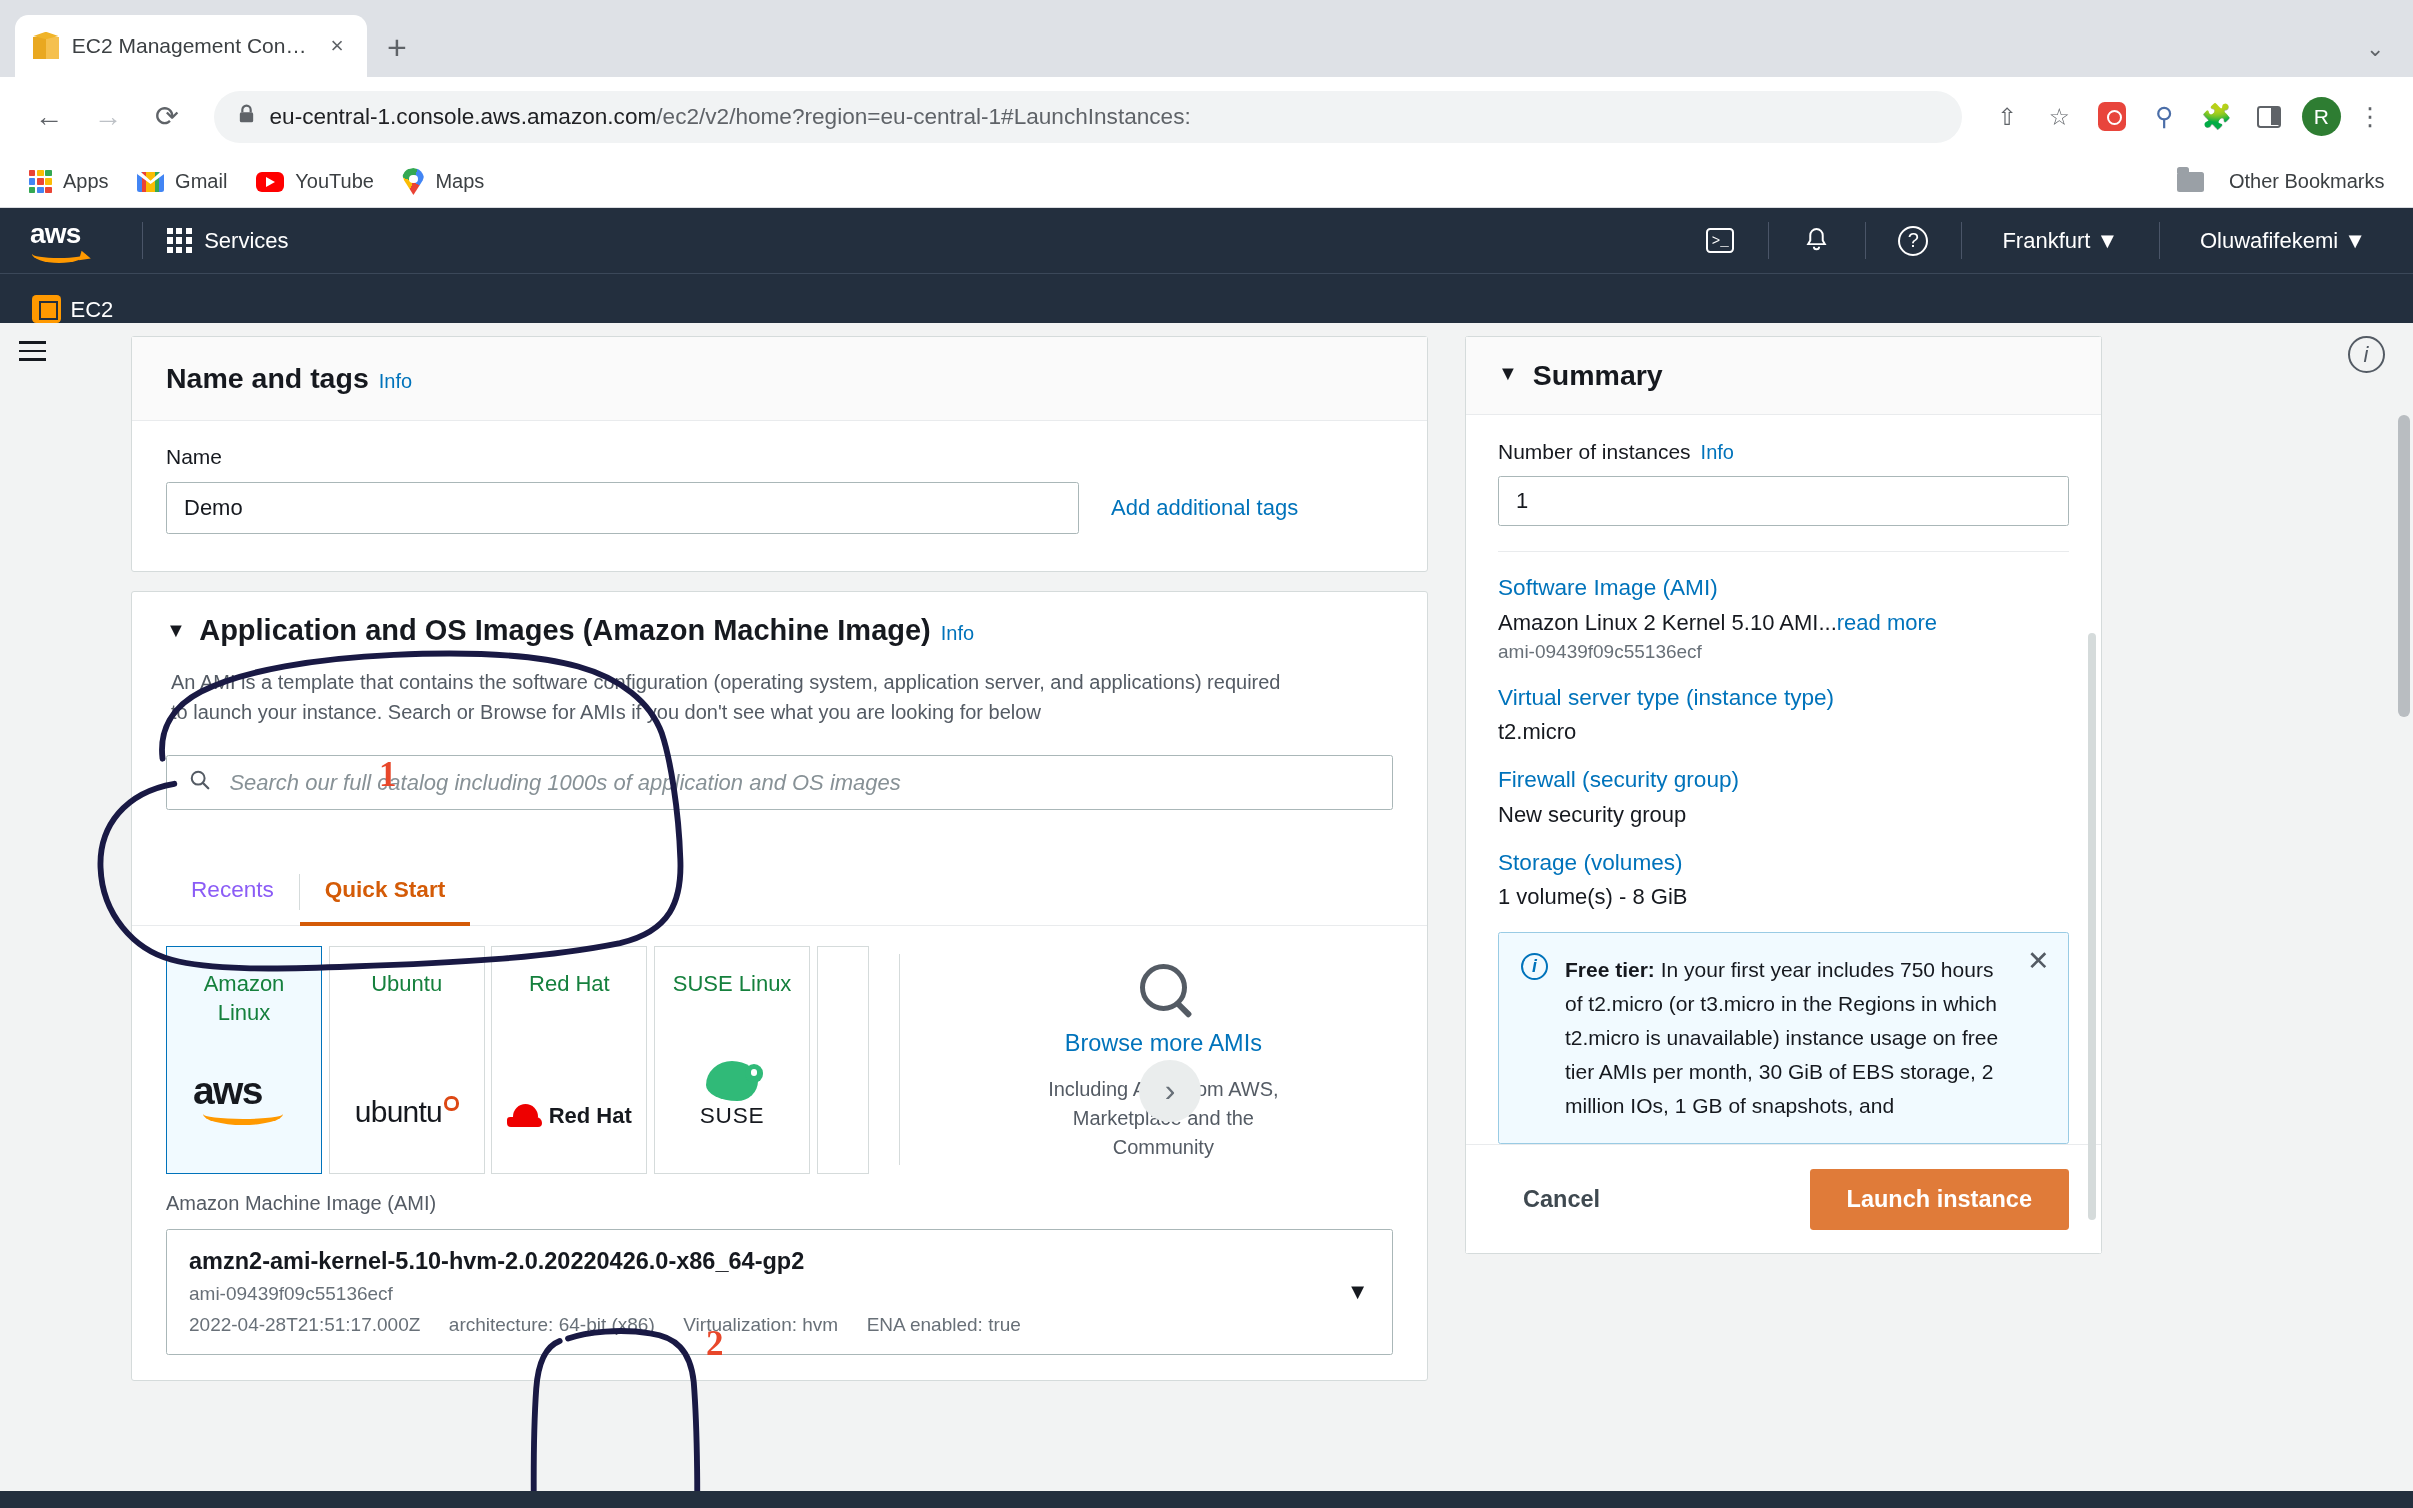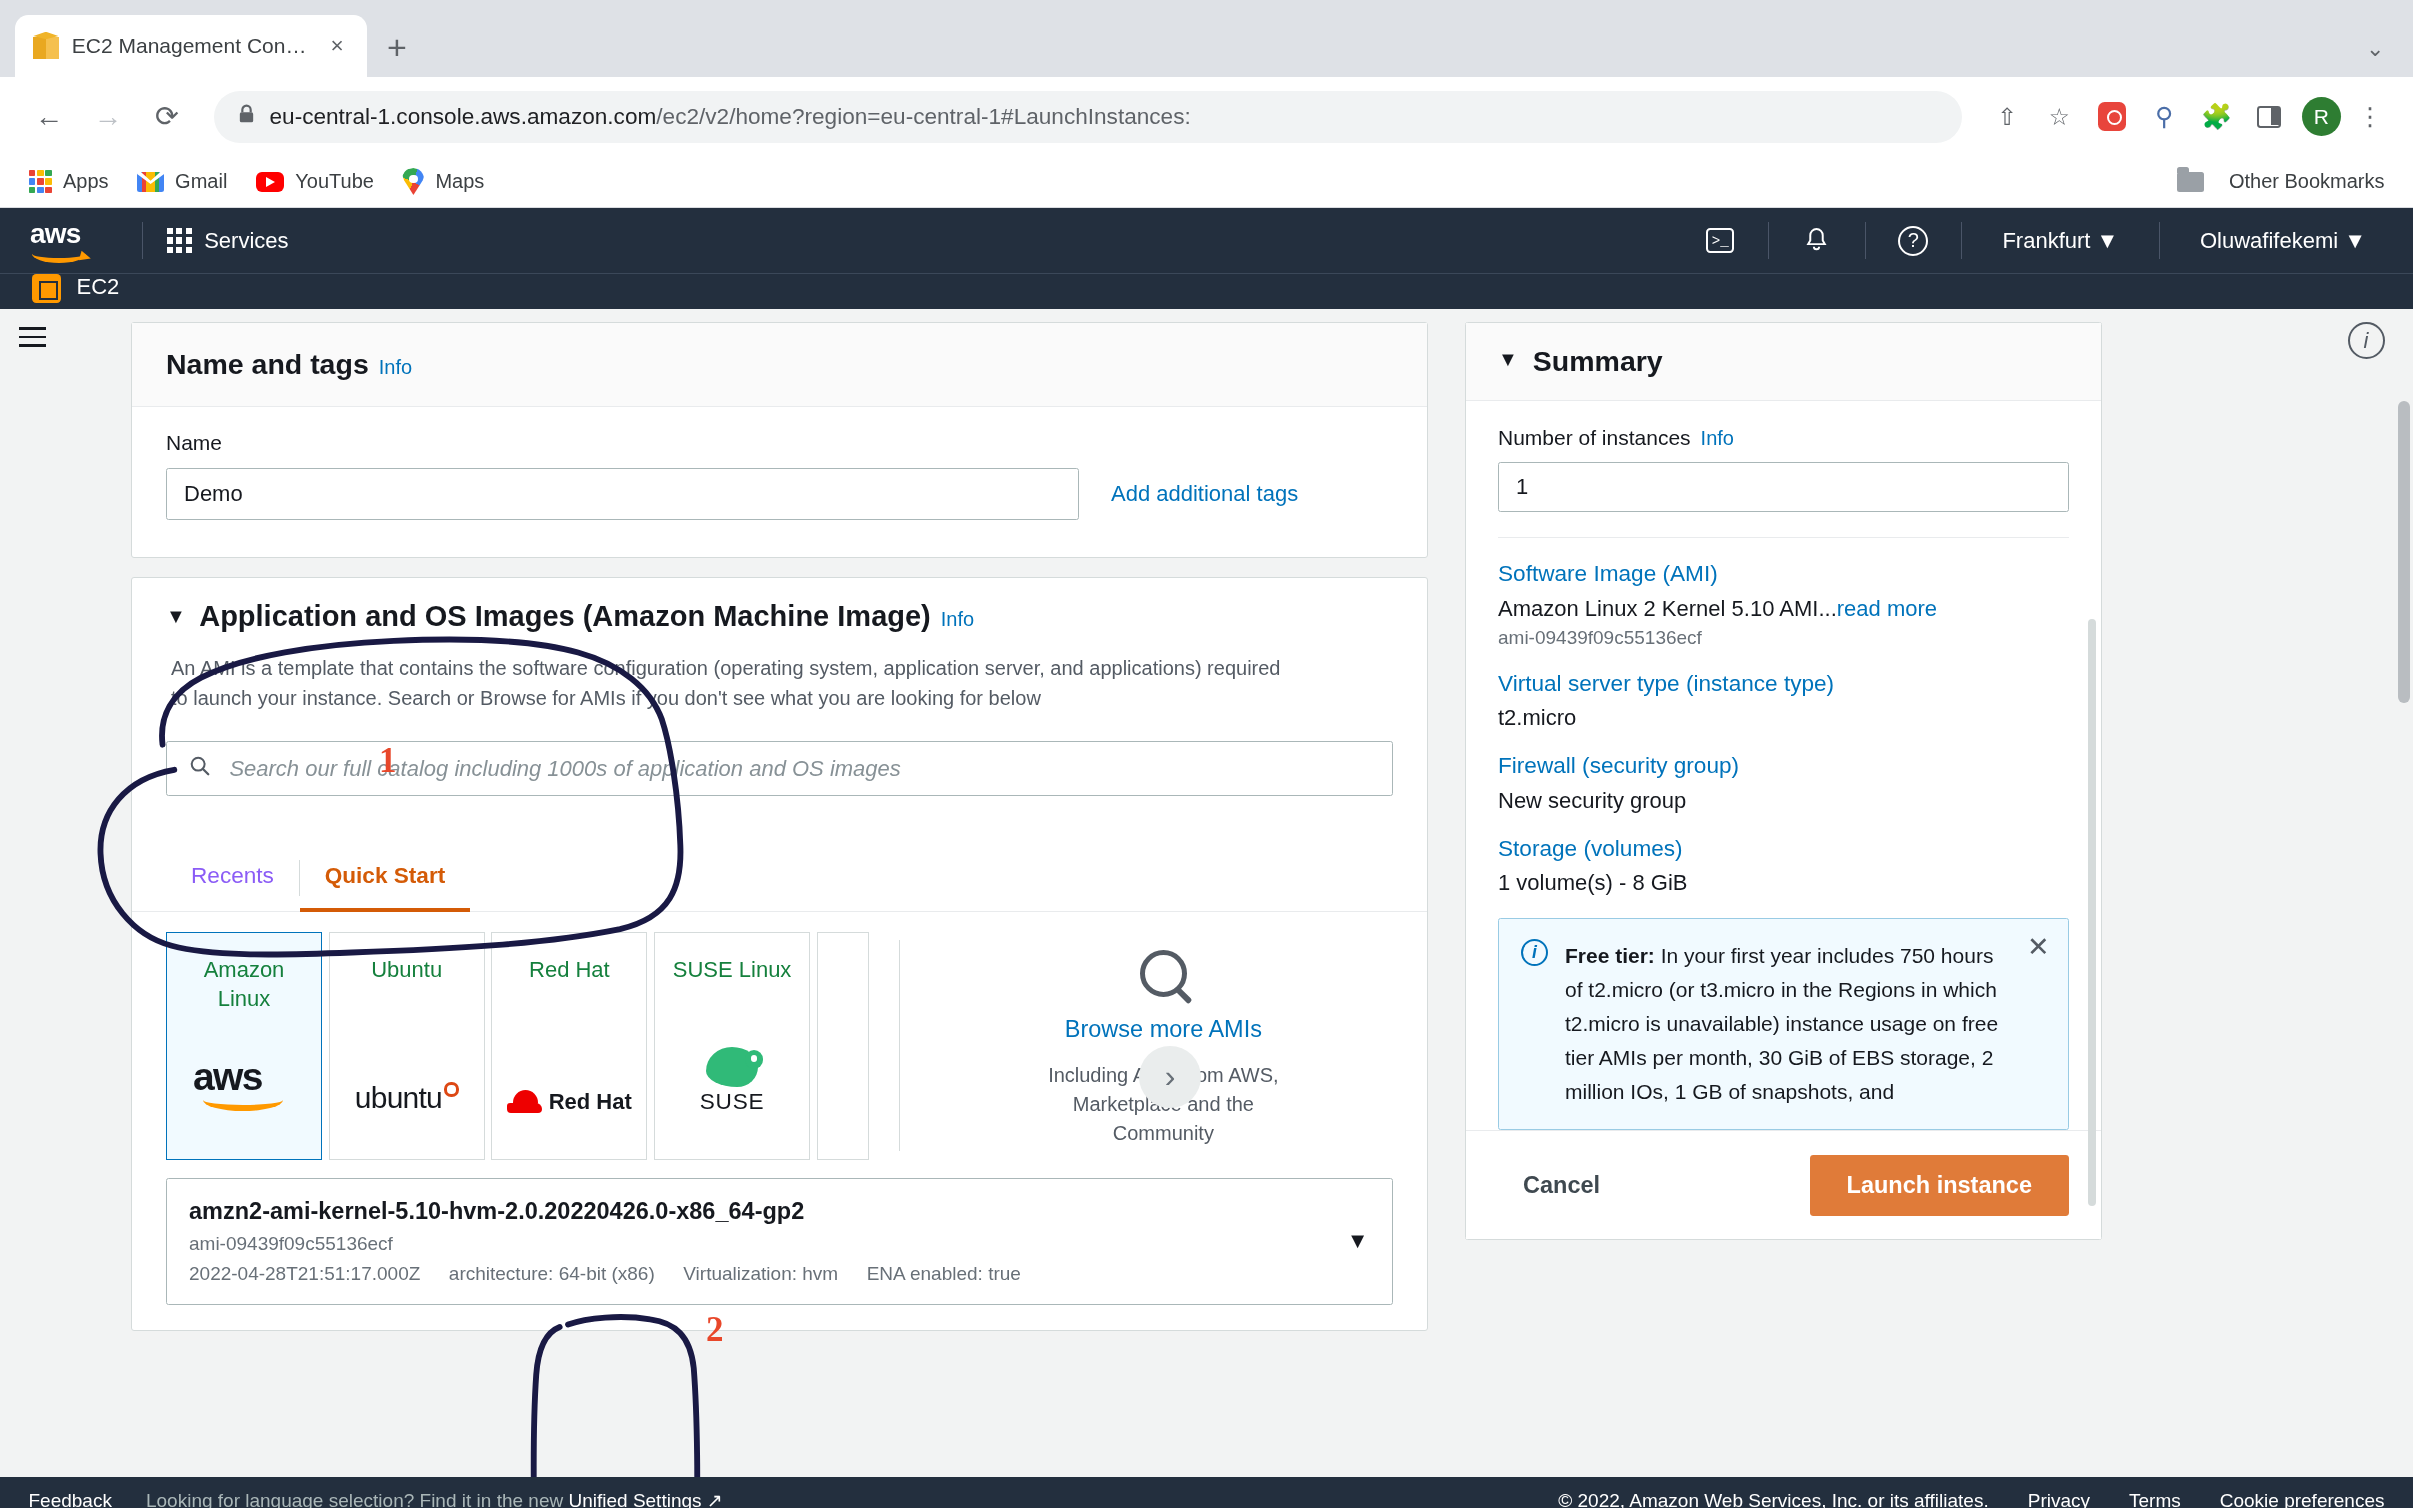--- a/index.html
+++ b/index.html
@@ -174,22 +174,22 @@
     font-size: 14.2px; color: #fff; font-family: "Liberation Mono", monospace; }
   .bell-ic { font-size: 26px; }
   .help-ic {
     width: 30px; height: 30px; border: 2.5px solid #fff; border-radius: 50%;
     display: flex; align-items: center; justify-content: center; font-size: 20px;
   }
   .hdr-text { color: #fff; font-size: 22px; cursor: pointer; padding: 0 22px; white-space: nowrap; }
 
   
   .ec2-bar {
-    height: 36px; background: #232f3e; border-top: 0.8px solid #3b4859;
-    display: flex; align-items: flex-start; padding: 0 32px; gap: 16px;
+    height: 50px; background: #232f3e; border-top: 0.8px solid #3b4859;
+    display: flex; align-items: flex-end; padding: 0 32px; gap: 10px;
   }
   .ec2-logo {
     width: 28.5px; height: 28.5px; background: #ff9900; border-radius: 4.2px; position: relative;
   }
   .ec2-logo::after {
     content: ""; position: absolute; left: 6.7px; top: 6.7px; width: 15px; height: 15px;
     border: 2.5px solid #232f3e;
   }
   .ec2-label { color: #fff; font-size: 22px; cursor: pointer; }
 
@@ -674,20 +674,21 @@
           <div class="carousel-next">›</div>
           <div class="browse-sep"></div>
           <div class="browse-more">
             <span class="browse-mag"></span>
             <span class="browse-link">Browse more AMIs</span>
             <span class="browse-sub">Including AMIs from AWS, Marketplace and the Community</span>
           </div>
         </div>
 
         <div class="ami-detail">
+          <div class="ami-detail-label">Amazon Machine Image (AMI)</div>
           <div class="ami-select">
             <div class="ami-title">amzn2-ami-kernel-5.10-hvm-2.0.20220426.0-x86_64-gp2</div>
             <div class="ami-id">ami-09439f09c55136ecf</div>
             <div class="ami-meta">
               <span>2022-04-28T21:51:17.000Z</span>
               <span>architecture: 64-bit (x86)</span>
               <span>Virtualization: hvm</span>
               <span>ENA enabled: true</span>
             </div>
             <span class="ami-caret2">▼</span>

